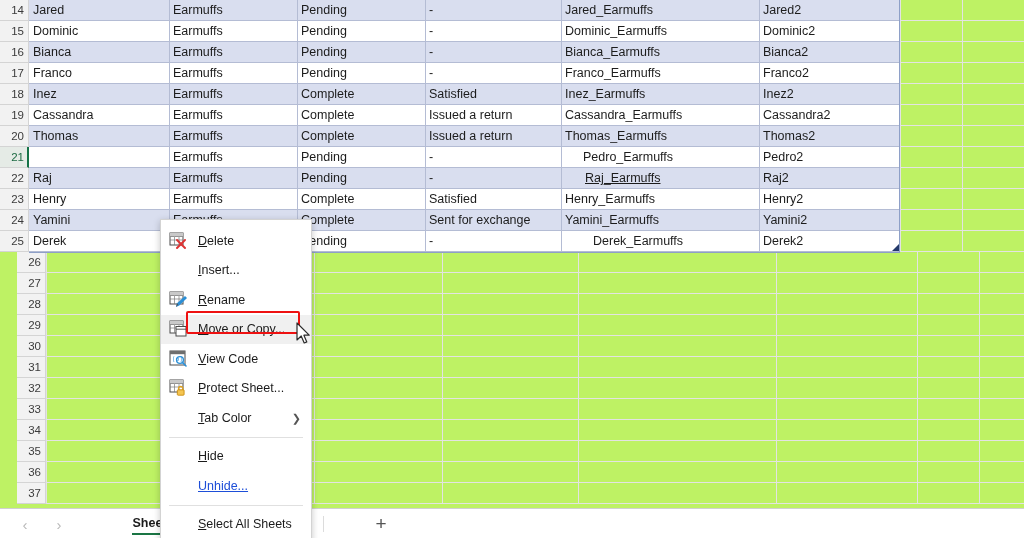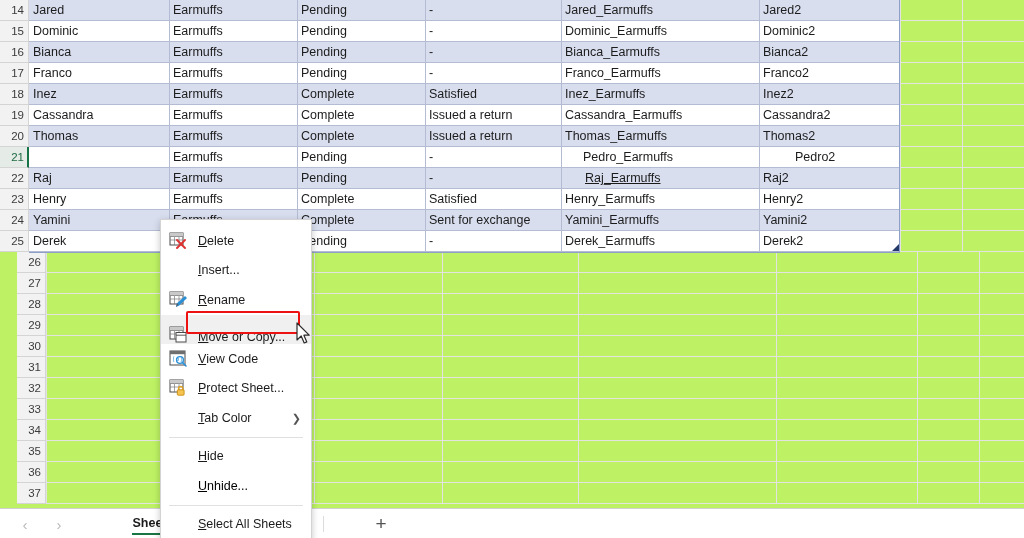--- a/index.html
+++ b/index.html
@@ -222,22 +222,22 @@
   .ctx-item {
     position: relative;
     height: 29.5px;
     display: flex;
     align-items: center;
     font-size: 12.5px;
     color: #1b1b1b;
     padding-left: 8px;
     box-sizing: border-box;
   }
-  .ctx-item.hover { background: #f0f0f0; align-items: flex-end; }
-  .ctx-item.disabled .ctx-label { color: #000000; }
+  .ctx-item.hover { background: #f0f0f0; }
+  .ctx-item.disabled .ctx-label { color: #1d4ed8; text-decoration: underline; }
   .ctx-ico {
     width: 24px; height: 18px;
     margin-right: 5px;
     flex: 0 0 24px;
     position: relative;
   }
   .ctx-label { white-space: nowrap; }
   .ctx-label u { text-decoration: underline; }
   .ctx-sep {
     height: 1px; background: #e0e0e0;
@@ -445,21 +445,21 @@
             <div class="hline"></div>
             <div class="vline" style="left: 140px;"></div>
             <div class="cell" style="left: 140px; width: 128px;">Earmuffs</div>
             <div class="vline" style="left: 268px;"></div>
             <div class="cell" style="left: 268px; width: 128px;">Pending</div>
             <div class="vline" style="left: 396px;"></div>
             <div class="cell" style="left: 396px; width: 136px;">-</div>
             <div class="vline" style="left: 532px;"></div>
             <div class="cell" style="left: 550px; width: 198px;">Pedro_Earmuffs</div>
             <div class="vline" style="left: 730px;"></div>
-            <div class="cell" style="left: 730px; width: 158px; margin-left: 32px;">Pedro2</div>
+            <div class="cell" style="left: 730px; width: 158px;">Pedro2</div>
             <div class="right-empty">
               <div class="eline" style="left: 0px;"></div>
               <div class="eline" style="left: 62px;"></div>
               <div class="ehline"></div>
             </div>
           </div>
         </div>
         <div class="grid-row banded">
           <div class="row-head">22</div>
           <div class="row-body">
@@ -535,21 +535,21 @@
             <div class="band"></div>
             <div class="hline"></div>
             <div class="cell" style="left: 0px; width: 140px;">Derek</div>
             <div class="vline" style="left: 140px;"></div>
             <div class="cell" style="left: 140px; width: 128px;">Earmuffs</div>
             <div class="vline" style="left: 268px;"></div>
             <div class="cell" style="left: 268px; width: 128px;">Pending</div>
             <div class="vline" style="left: 396px;"></div>
             <div class="cell" style="left: 396px; width: 136px;">-</div>
             <div class="vline" style="left: 532px;"></div>
-            <div class="cell" style="left: 532px; width: 198px;">Derek_Earmuffs</div>
+            <div class="cell" style="left: 560px; width: 198px;">Derek_Earmuffs</div>
             <div class="vline" style="left: 730px;"></div>
             <div class="cell" style="left: 730px; width: 141px;">Derek2</div>
             <div class="right-empty">
               <div class="eline" style="left: 0px;"></div>
               <div class="eline" style="left: 62px;"></div>
               <div class="ehline"></div>
             </div>
           </div>
         </div>
         <div class="empty-row">

